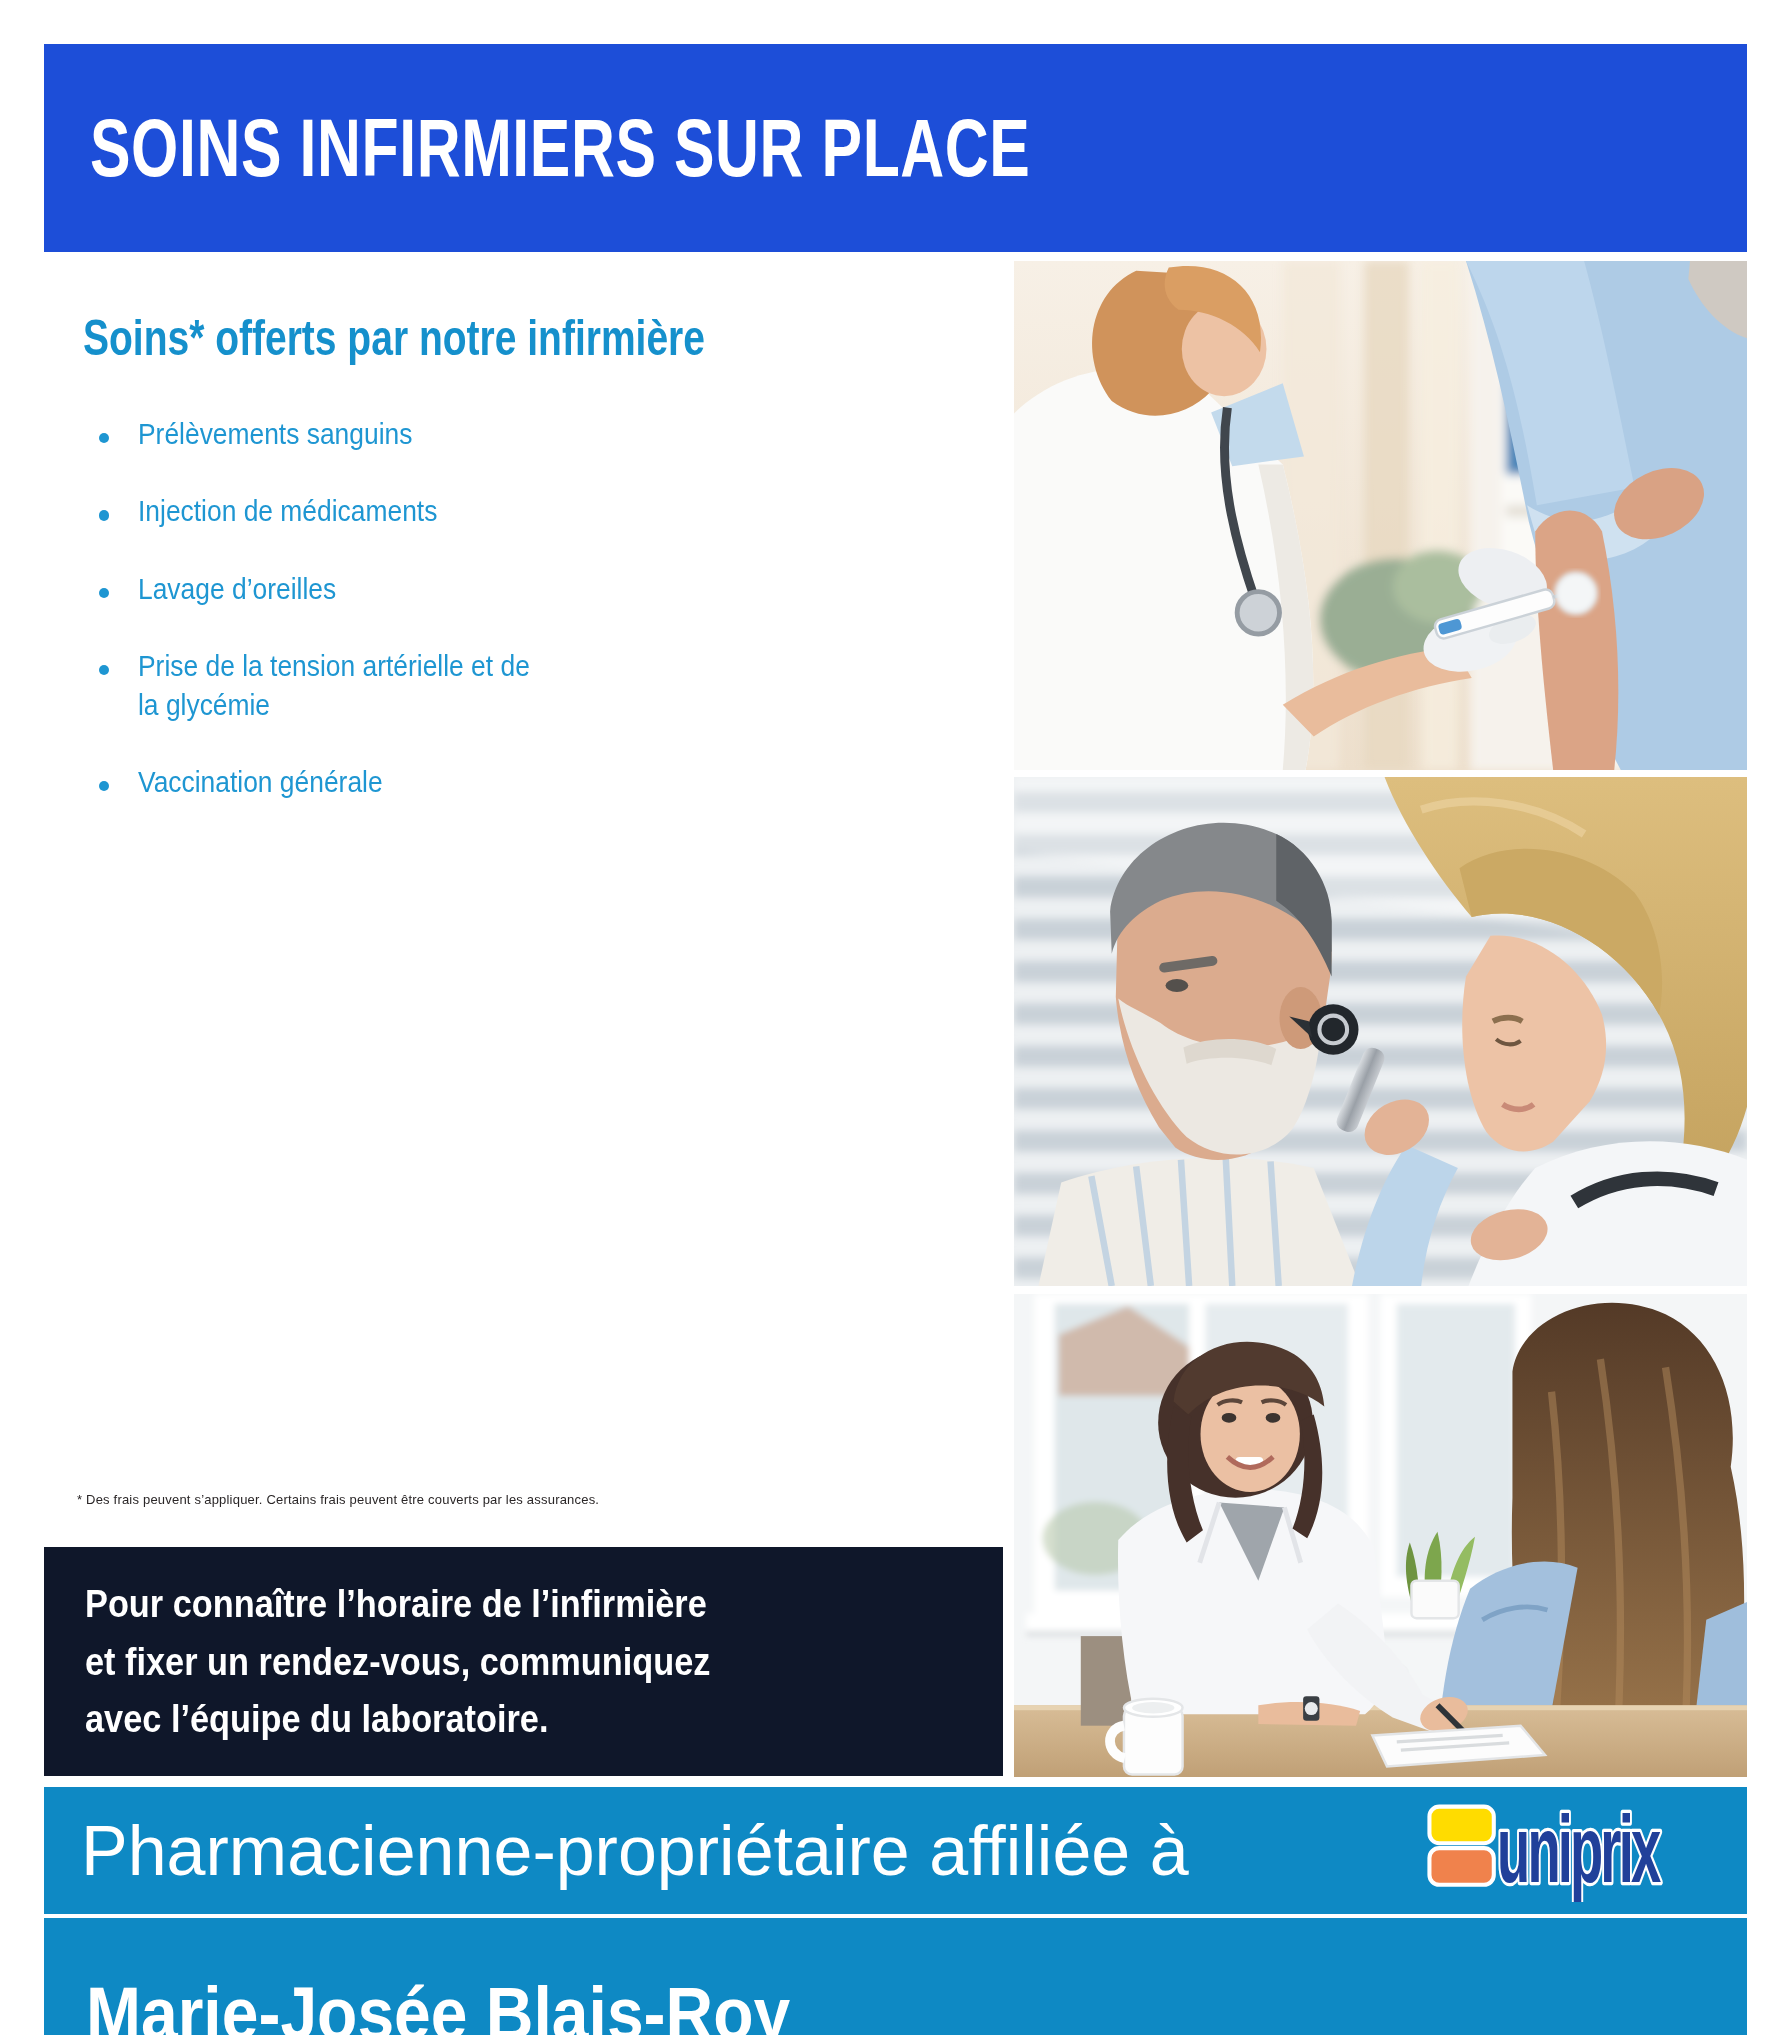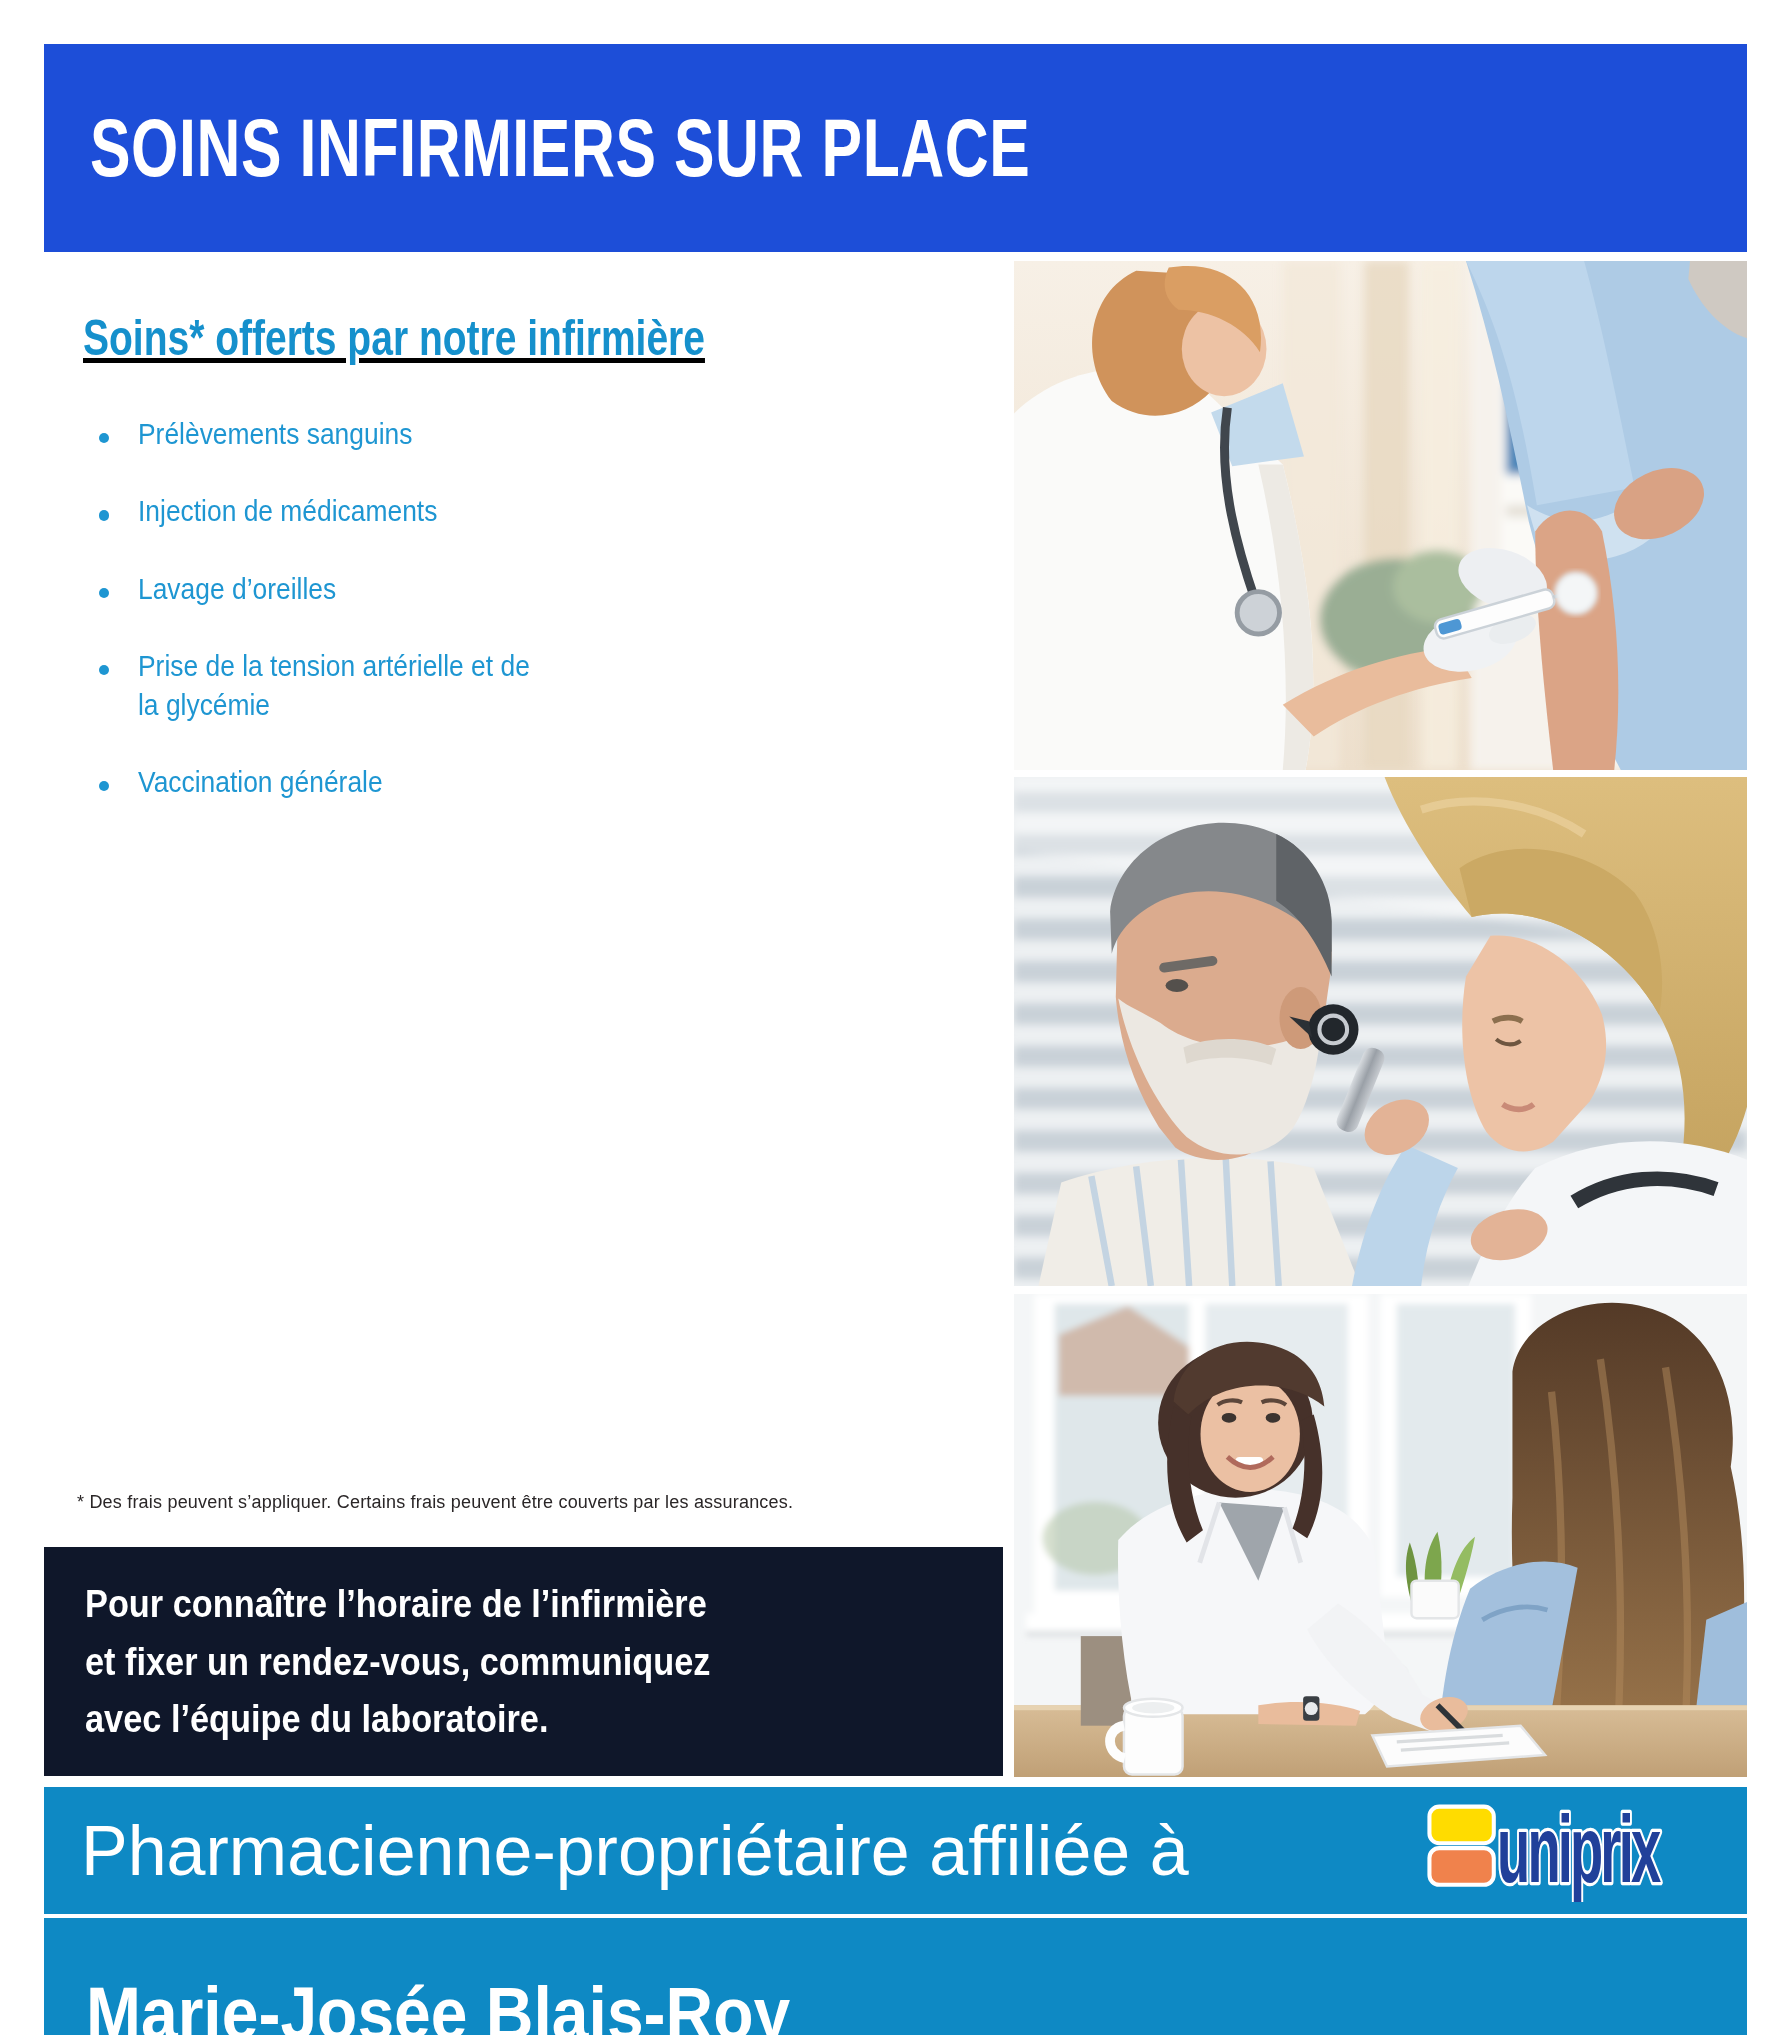--- a/index.html
+++ b/index.html
@@ -11,41 +11,41 @@
   .header-bar{
     position:absolute;left:44px;top:44px;width:1703px;height:208px;
     background:#1d4ed8;display:flex;align-items:center;
   }
   .header-title{
     margin-left:46px;font-size:81px;font-weight:700;color:#ffffff;
     letter-spacing:0.8px;white-space:nowrap;
     transform:scaleX(.75);transform-origin:left center;
   }
   
-  .services{position:absolute;left:83px;top:309px;width:936px;text-decoration:underline;}
+  .services{position:absolute;left:83px;top:309px;width:936px;}
   .services-heading{
     font-size:50px;font-weight:700;color:#1590CC;white-space:nowrap;
     transform:scaleX(.78);transform-origin:left top;
   }
   .services-list{list-style:none;margin:48px 0 0 0;padding:0;}
   .services-list li{
     position:relative;padding-left:55px;margin-bottom:39px;
     font-size:30px;line-height:1.28;color:#1E96D2;
   }
   .bullet-dot{
     position:absolute;left:15.5px;top:18px;width:10.2px;height:10.2px;
     border-radius:50%;background:#1E96D2;
   }
   .services-list li .item-text{
     display:inline-block;white-space:pre-line;
     transform:scaleX(.88);transform-origin:left top;
   }
   
   .footnote{
-    position:absolute;left:77px;top:1492px;font-size:18px;color:#2A2627;
+    position:absolute;left:77px;top:1492px;font-size:13px;color:#2A2627;
     letter-spacing:0.2px;white-space:nowrap;
   }
   
   .cta-box{
     position:absolute;left:44px;top:1547px;width:959px;height:229px;
     background:#0f172a;display:flex;align-items:center;
   }
   .cta-text{
     margin-left:41px;font-size:39px;font-weight:700;color:#ffffff;
     line-height:1.48;white-space:pre-line;

